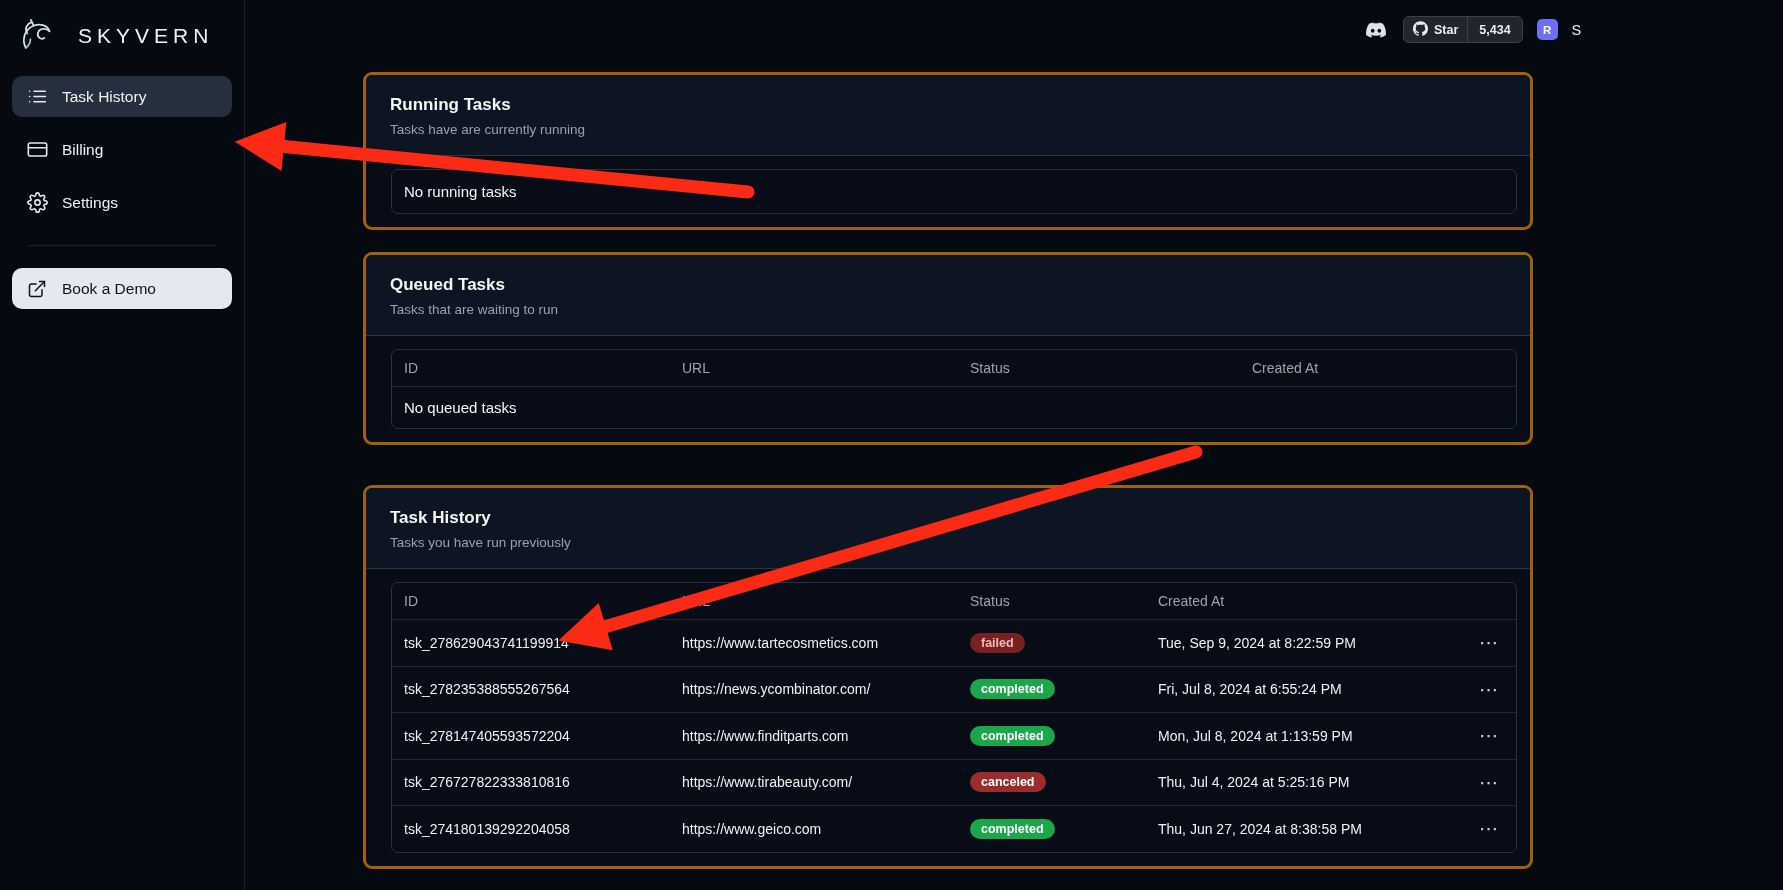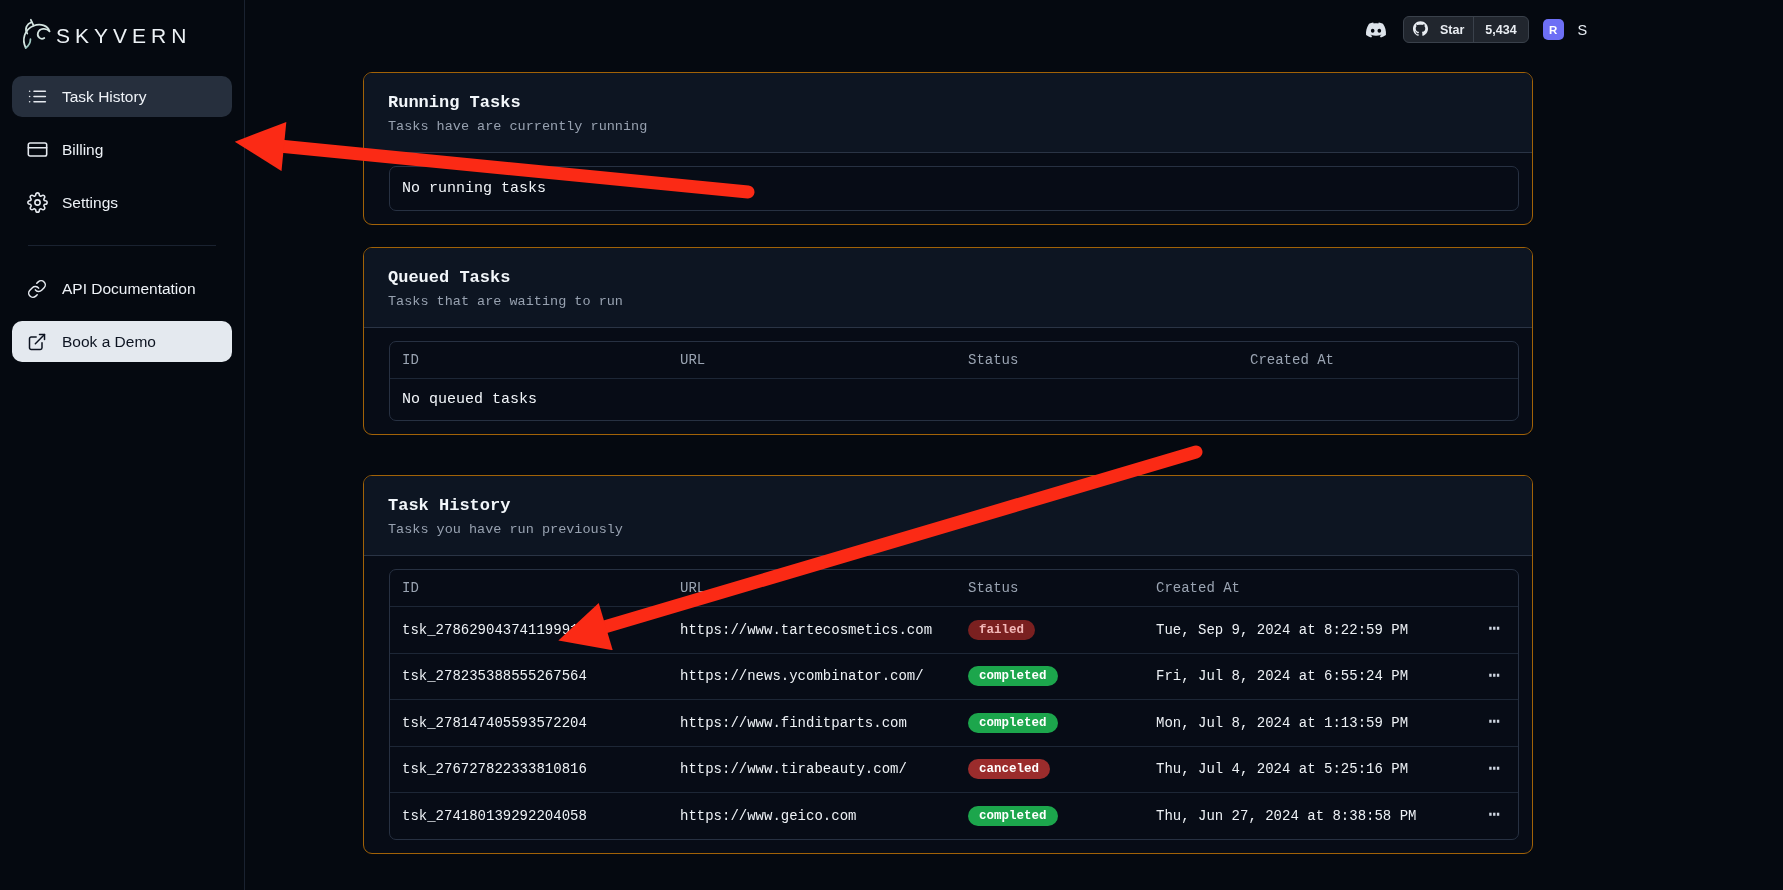--- a/index.html
+++ b/index.html
@@ -12,45 +12,45 @@
     position: relative;
   }
   .app { display: flex; width: 1783px; height: 890px; position: relative; }
 
   
   .sidebar {
     width: 245px; flex-shrink: 0; height: 100%;
     border-right: 1px solid #1a2230;
     padding-top: 8px;
   }
-  .logo-row { display: flex; align-items: center; gap: 0; padding: 8px 16px 16px; }
+  .logo-row { display: flex; align-items: center; gap: 22px; padding: 8px 16px 16px; }
   .logo-text { font-size: 21px; letter-spacing: 5px; font-weight: 500; color: #edf2f6; }
   .nav { padding: 4px 12px; display: flex; flex-direction: column; gap: 12px; }
   .nav-item {
     display: flex; align-items: center; gap: 14px;
     height: 41px; padding: 0 14px; border-radius: 10px;
     font-size: 15.5px; color: #eef2f7; cursor: pointer;
   }
   .nav-item.active { background: #262f3d; }
   .nav-item.light { background: #e4e9ef; color: #0c1320; font-weight: 500; }
   .icon { width: 22px; height: 22px; display: flex; align-items: center; justify-content: center; flex-shrink: 0; }
   .divider { height: 1px; background: #1a2230; margin: 10px 16px; }
 
   
   .topbar { position: absolute; top: 16px; left: 1362px; display: flex; align-items: center; gap: 14px; z-index: 5; }
   .gh { display: flex; align-items: stretch; border: 1px solid #3a414b; border-radius: 6px; overflow: hidden; background: #21262e; height: 27px; }
-  .gh-left { display: flex; align-items: center; gap: 12px; padding: 0 9px; font-size: 12.5px; font-weight: 700; color: #e9edf2; }
+  .gh-left { display: flex; align-items: center; gap: 6px; padding: 0 9px; font-size: 12.5px; font-weight: 700; color: #e9edf2; }
   .gh-count { display: flex; align-items: center; padding: 0 11px; border-left: 1px solid #3a414b; font-size: 12.5px; font-weight: 600; color: #e9edf2; }
   .avatar { width: 21px; height: 21px; border-radius: 5px; background: #6d6ff5; color: #fff; font-size: 11.5px; font-weight: 700; display: flex; align-items: center; justify-content: center; cursor: pointer; }
   .user-partial { font-size: 14.5px; color: #e7ecf2; }
 
   
   .main { flex: 1; position: relative; }
   .content { position: absolute; left: 118px; top: 0; width: 1170px; }
-  .card { border: 1px solid #a16207; border-radius: 9px; overflow: hidden; background: #070c16; font-family: Liberation Mono, monospace; }
+  .card { border: 3px solid #a16207; border-radius: 9px; overflow: hidden; background: #070c16; }
   .card-running { margin-top: 72px; }
   .card-queued { margin-top: 22px; }
   .card-history { margin-top: 40px; }
   .card-header { padding: 20px 24px 18px; border-bottom: 1px solid #2a3445; background: #0d1522; }
   .card-title { font-size: 17px; font-weight: 700; color: #f2f6fa; }
   .card-sub { margin-top: 7px; font-size: 13.5px; color: #97a1b0; }
   .card-body { padding: 13px; }
   .tbox { border: 1px solid #273142; border-radius: 7px; overflow: hidden; margin-left: 12px; }
   .thead { display: grid; align-items: center; height: 36px; padding: 0 12px; color: #9aa4b2; font-size: 14px; }
   .grid-hist  { grid-template-columns: 278px 288px 188px 1fr 48px; }
@@ -122,29 +122,20 @@
           <svg class="fi" width="21" height="21" viewBox="0 0 24 24">
               <circle cx="12" cy="12" r="3"></circle>
               <path d="M19.4 15a1.65 1.65 0 0 0 .33 1.82l.06.06a2 2 0 0 1 0 2.83 2 2 0 0 1-2.83 0l-.06-.06a1.65 1.65 0 0 0-1.82-.33 1.65 1.65 0 0 0-1 1.51V21a2 2 0 0 1-2 2 2 2 0 0 1-2-2v-.09A1.65 1.65 0 0 0 9 19.4a1.65 1.65 0 0 0-1.82.33l-.06.06a2 2 0 0 1-2.83 0 2 2 0 0 1 0-2.83l.06-.06a1.65 1.65 0 0 0 .33-1.82 1.65 1.65 0 0 0-1.51-1H3a2 2 0 0 1-2-2 2 2 0 0 1 2-2h.09A1.65 1.65 0 0 0 4.6 9a1.65 1.65 0 0 0-.33-1.82l-.06-.06a2 2 0 0 1 0-2.83 2 2 0 0 1 2.83 0l.06.06a1.65 1.65 0 0 0 1.82.33H9a1.65 1.65 0 0 0 1-1.51V3a2 2 0 0 1 2-2 2 2 0 0 1 2 2v.09a1.65 1.65 0 0 0 1 1.51 1.65 1.65 0 0 0 1.82-.33l.06-.06a2 2 0 0 1 2.83 0 2 2 0 0 1 0 2.83l-.06.06a1.65 1.65 0 0 0-.33 1.82V9a1.65 1.65 0 0 0 1.51 1H21a2 2 0 0 1 2 2 2 2 0 0 1-2 2h-.09a1.65 1.65 0 0 0-1.51 1z"></path>
             </svg>
         </span>
         <span>Settings</span>
       </div>
 
       <div class="divider"></div>
 
-      <div class="nav-item">
-        <span class="icon">
-          <svg class="fi" width="20" height="20" viewBox="0 0 24 24">
-              <path d="M10 13a5 5 0 0 0 7.54.54l3-3a5 5 0 0 0-7.07-7.07l-1.72 1.71"></path>
-              <path d="M14 11a5 5 0 0 0-7.54-.54l-3 3a5 5 0 0 0 7.07 7.07l1.71-1.71"></path>
-            </svg>
-        </span>
-        <span>API Documentation</span>
-      </div>
 
       <div class="nav-item light">
         <span class="icon">
           <svg class="fi" width="20" height="20" viewBox="0 0 24 24">
               <path d="M18 13v6a2 2 0 0 1-2 2H5a2 2 0 0 1-2-2V8a2 2 0 0 1 2-2h6"></path>
               <polyline points="15 3 21 3 21 9"></polyline>
               <line x1="10" y1="14" x2="21" y2="3"></line>
             </svg>
         </span>
         <span>Book a Demo</span>

